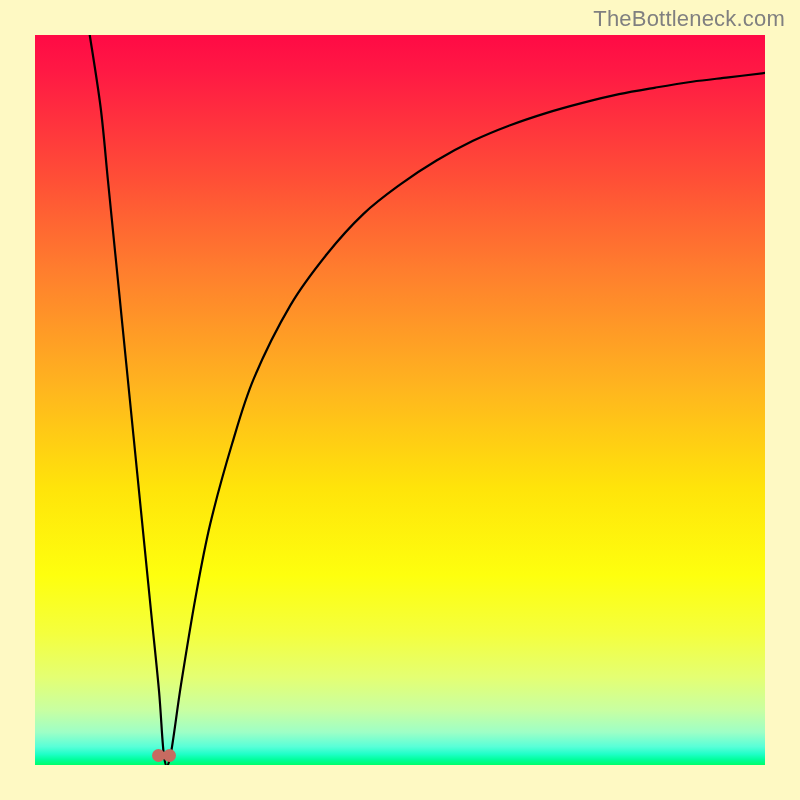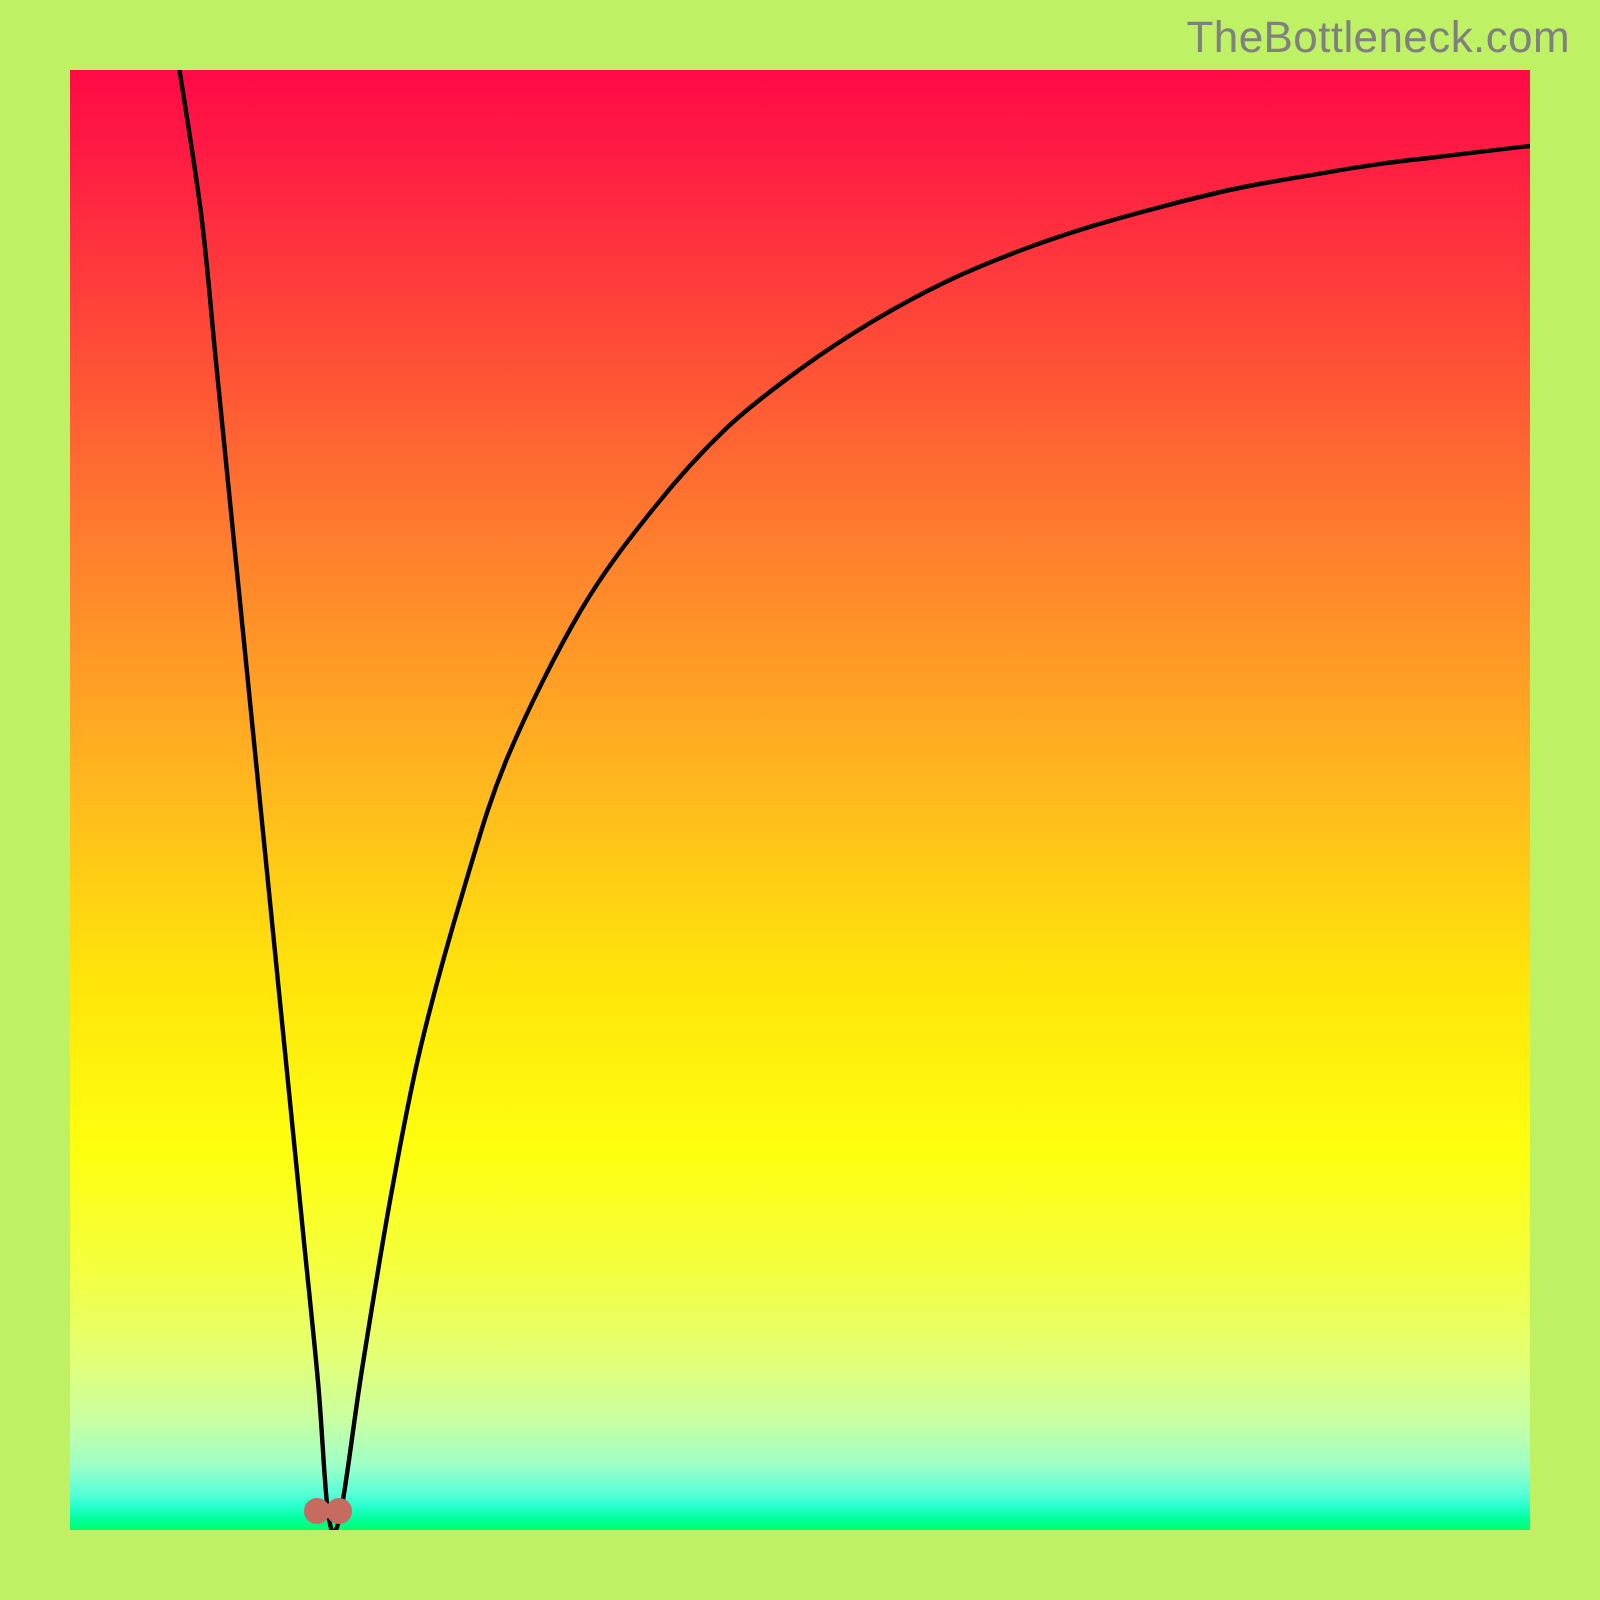--- a/index.html
+++ b/index.html
@@ -9,21 +9,21 @@
     height: 800px;
     background: #000;
     overflow: hidden;
   }
   .frame {
     position: absolute;
     left: 0;
     top: 0;
     width: 800px;
     height: 800px;
-    background: #bef264;
+    background: #fef9c3;
   }
   .plot-area {
     position: absolute;
     left: 35px;
     top: 35px;
     width: 730px;
     height: 730px;
     overflow: hidden;
   }
   .gradient {

